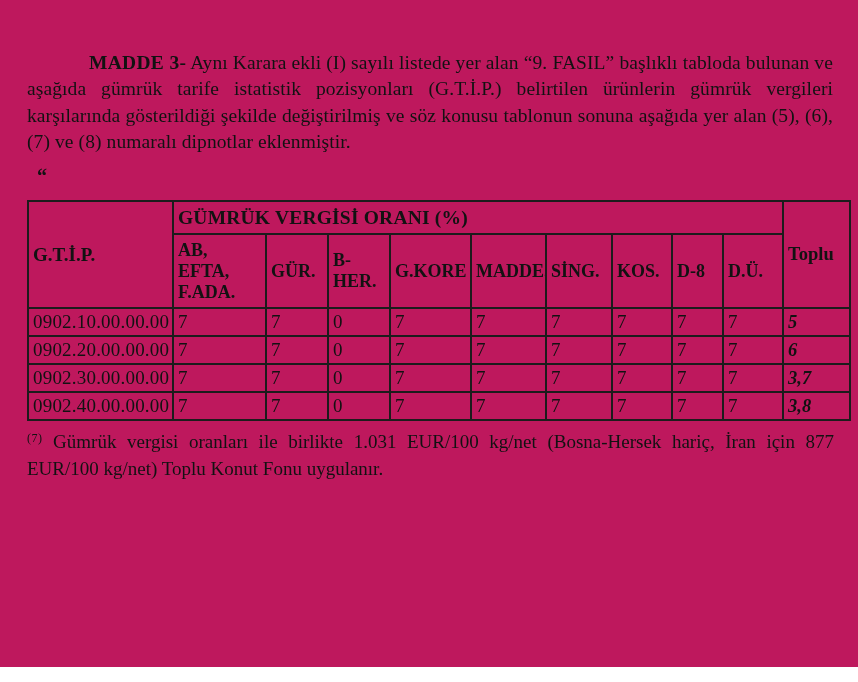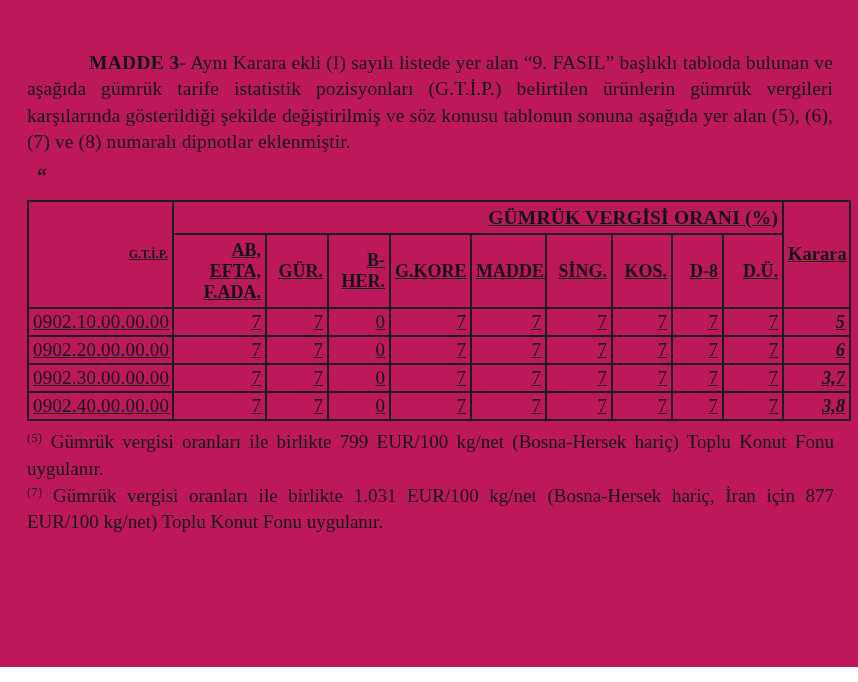--- a/index.html
+++ b/index.html
@@ -40,29 +40,28 @@
     position: absolute;
     left: 27px; top: 200px;
     width: 822px;
     border-collapse: collapse;
     table-layout: fixed;
     font-size: 19px;
   }
   table.tariff th, table.tariff td {
     border: 2px solid #1c1c1c;
     padding: 0 4px;
-    text-align: right;
+    text-align: left;
     vertical-align: middle;
     overflow: hidden;
-    text-decoration: underline;
   }
   th.gtip-head {
     text-align: left;
     padding-left: 10px;
-    font-size: 12px;
+    font-size: 19px;
   }
   th.span-head { height: 31px; font-size: 19.5px; letter-spacing: 0.2px; }
   tr.subhead th { height: 72px; white-space: pre-line; line-height: 21px; font-size: 18px; }
   th.dipnot-head { font-size: 18.5px; }
   td.gtip-cell {
     text-align: left;
     padding-left: 8px;
     font-size: 19px;
     letter-spacing: 0.2px;
     margin-left: 44px;
@@ -108,21 +107,21 @@
       <col style="width:66px">
       <col style="width:60px">
       <col style="width:51px">
       <col style="width:60px">
       <col style="width:67px">
     </colgroup>
     <thead>
       <tr>
         <th class="gtip-head" rowspan="2">G.T.İ.P.</th>
         <th class="span-head" colspan="9">GÜMRÜK VERGİSİ ORANI (%)</th>
-        <th class="dipnot-head" rowspan="2">Karara</th>
+        <th class="dipnot-head" rowspan="2">Toplu</th>
       </tr>
       <tr class="subhead">
           <th>AB,
 EFTA,
 F.ADA.</th>
           <th>GÜR.</th>
           <th>B-
 HER.</th>
           <th>G.KORE</th>
           <th>MADDE.</th>
@@ -182,17 +181,16 @@
           <td>7</td>
           <td>7</td>
           <td>7</td>
           <td>7</td>
           <td class="dipnot-cell">3,8</td>
         </tr>
       </tbody>
   </table>
 
   <div class="footnotes">
-      <p><sup>(5)</sup><span> Gümrük vergisi oranları ile birlikte 799 EUR/100 kg/net (Bosna-Hersek hariç) Toplu Konut Fonu uygulanır.</span></p>
       <p><sup>(7)</sup><span> Gümrük vergisi oranları ile birlikte 1.031 EUR/100 kg/net (Bosna-Hersek hariç, İran için 877 EUR/100 kg/net) Toplu Konut Fonu uygulanır.</span></p>
     </div>
 
 </div>
 
 </body></html>

